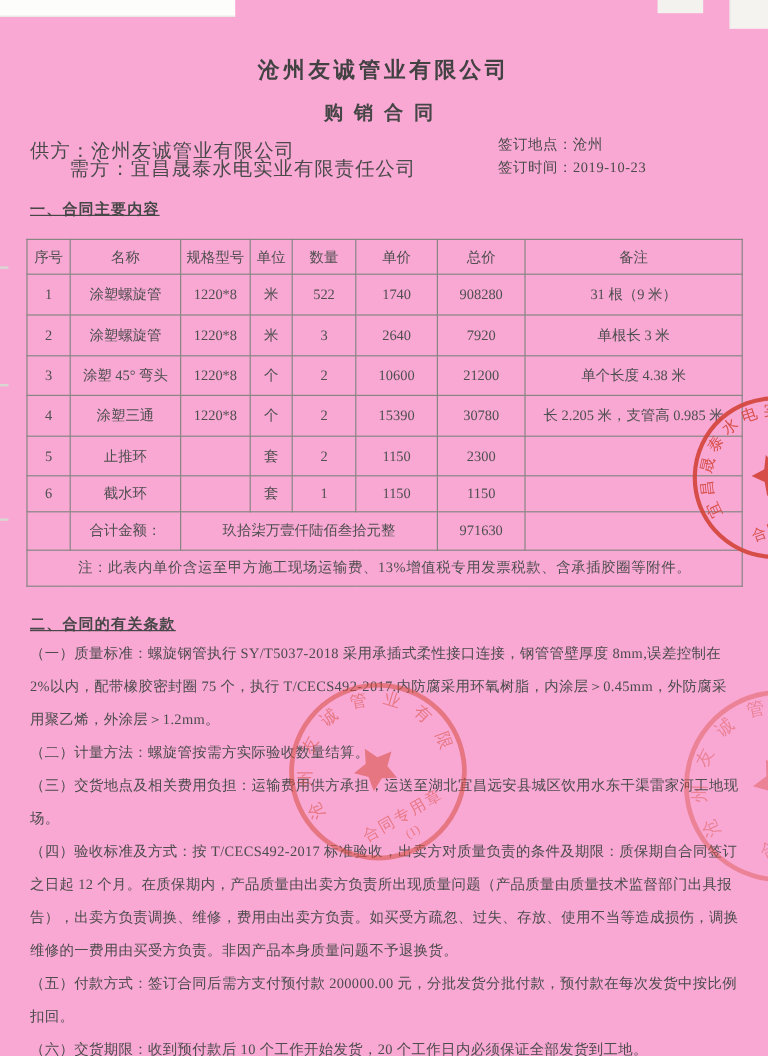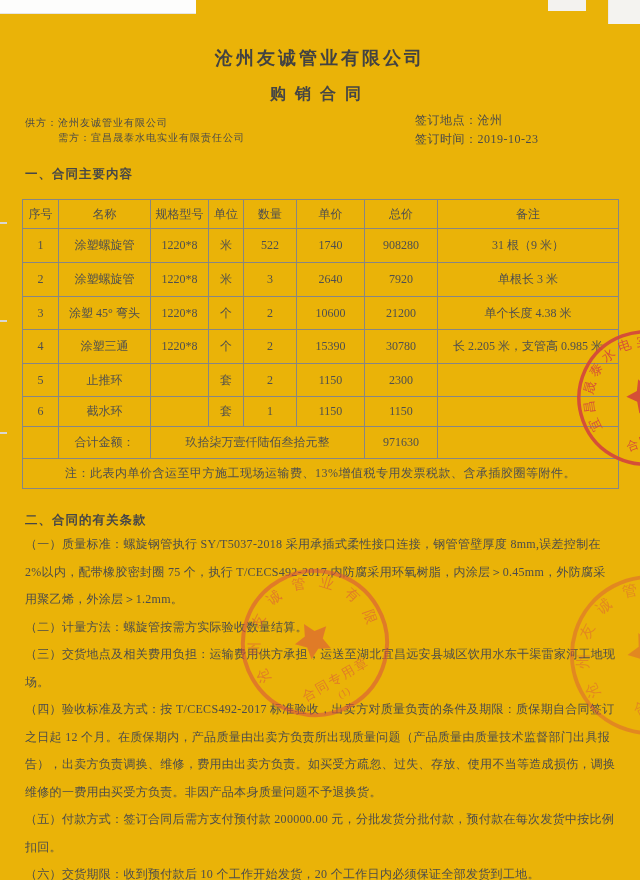--- a/index.html
+++ b/index.html
@@ -1,38 +1,38 @@
 <!DOCTYPE html>
 <html><head>
 <meta charset="utf-8">
 <style>
   html,body{margin:0;padding:0;background:#ffffff;}
   .page{
     position:relative;width:640px;height:880px;overflow:hidden;
-    background:#eab308;
+    background:#f9a8d4;
     font-family:"Liberation Serif","DejaVu Serif",serif;
     color:#4a4a4a;
   }
   
   .scan-edge-top-left{position:absolute;top:0;left:0;width:196px;height:13px;border-bottom:1px solid #e7e6e3;background:#fdfdfc;}
   .scan-mark-a{position:absolute;top:0;left:548px;width:38px;height:11px;background:#f3f2ef;}
   .scan-mark-b{position:absolute;top:0;left:608px;width:32px;height:24px;background:#f4f3f0;border-left:1px solid #eceae6;}
   .scan-tick{position:absolute;left:0;width:7px;height:2px;background:#d9d7d2;}
 
   .doc-title{position:absolute;top:46px;left:0;width:100%;text-align:center;
     font-size:18px;font-weight:bold;letter-spacing:3px;color:#424242;}
   .doc-subtitle{position:absolute;top:84px;left:0;width:100%;text-align:center;
     font-size:16px;font-weight:bold;letter-spacing:9px;color:#454545;}
 
-  .line{position:absolute;font-size:10px;letter-spacing:1px;white-space:nowrap;}
+  .line{position:absolute;font-size:16px;letter-spacing:1px;white-space:nowrap;}
   .supply-line{left:25px;top:116px;}
   .buyer-line{left:25px;top:131px;margin-left:33px;}
   .meta-block{position:absolute;left:415px;top:111px;font-size:12px;line-height:19px;letter-spacing:0.5px;}
   .meta-block div{white-space:nowrap;}
-  .section-title{position:absolute;font-size:12.5px;font-weight:bold;letter-spacing:1px;color:#474747;}
+  .section-title{position:absolute;font-size:12.5px;font-weight:bold;letter-spacing:1px;color:#474747;text-decoration:underline;}
   .sec1{left:25px;top:166px;}
   .sec2{left:25px;top:512px;}
   .attach-line{left:25px;top:489px;}
 
   table.contract{
     position:absolute;left:22px;top:183px;width:596px;
     border-collapse:collapse;table-layout:fixed;margin-top:16px;
   }
   table.contract td,table.contract th{
     border:1px solid #878683;font-size:12px;font-weight:normal;

